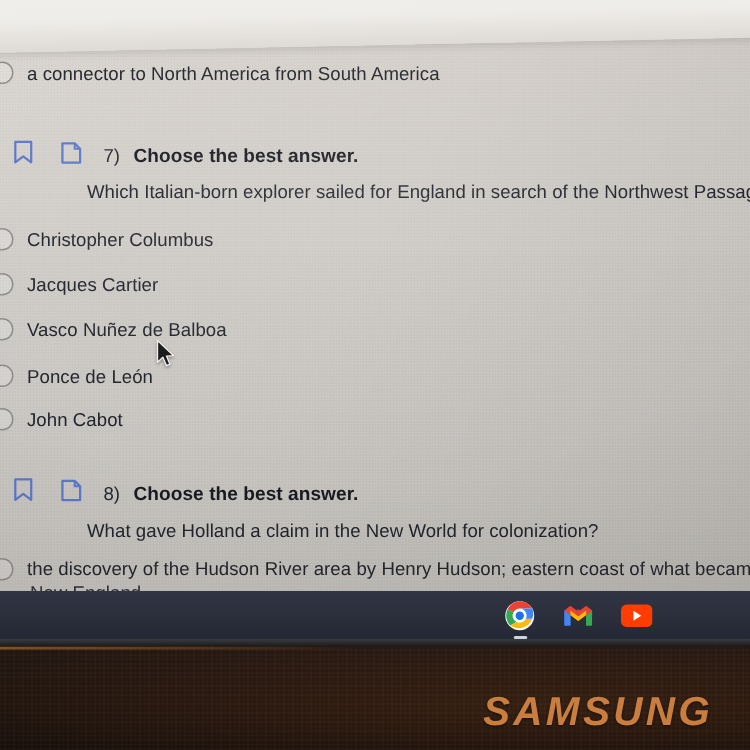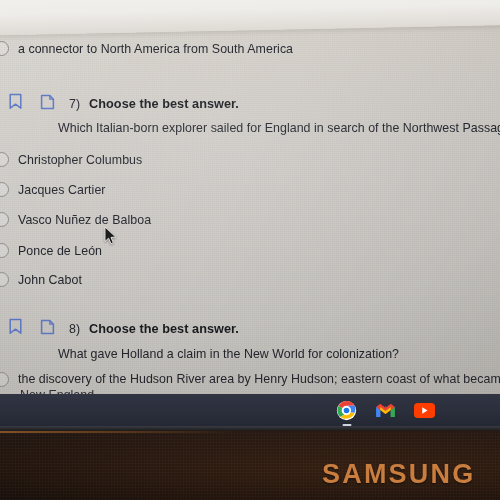--- a/index.html
+++ b/index.html
@@ -183,20 +183,21 @@
   }
   #brand {
     position: absolute;
     left: 322px; top: 459px;
     font-size: 27px;
     font-weight: bold;
     letter-spacing: 2.2px;
     color: #c97e3f;
     text-shadow: 0 1px 2px rgba(0,0,0,.55);
     font-family: "Liberation Sans", sans-serif;
+    font-style: italic;
   }
 </style>
 </head>
 <body>
 
 <div id="photo">
 
   <div id="screen">
     <div class="content">
 

